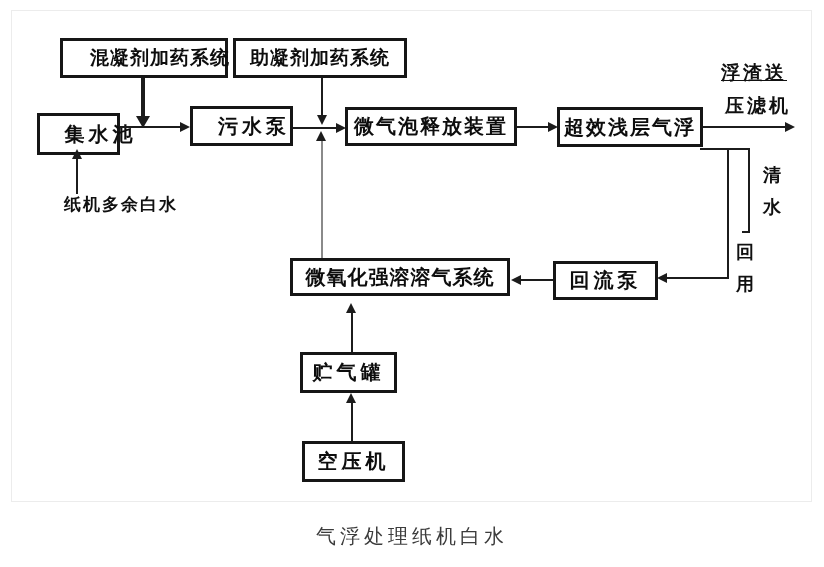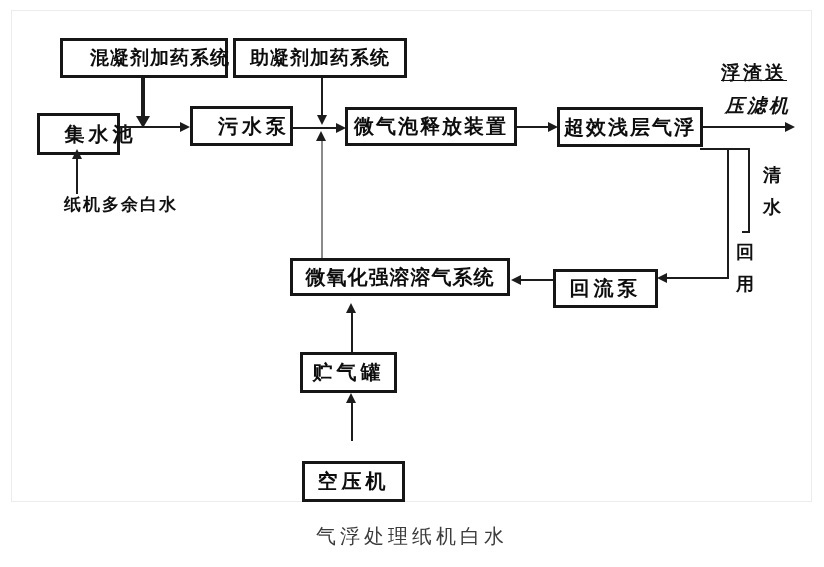--- a/index.html
+++ b/index.html
@@ -59,27 +59,27 @@
 </div>
 <div class="node" style="left:345px;top:107px;width:172px;height:39px;">
   <span>微气泡释放装置</span>
 </div>
 <div class="node" style="left:557px;top:107px;width:146px;height:40px;">
   <span>超效浅层气浮</span>
 </div>
 <div class="node" style="left:290px;top:258px;width:220px;height:38px;letter-spacing:1px;">
   <span>微氧化强溶溶气系统</span>
 </div>
-<div class="node" style="left:553px;top:261px;width:105px;height:39px;letter-spacing:4px;margin-top:8px;">
+<div class="node" style="left:553px;top:261px;width:105px;height:39px;letter-spacing:4px;">
   <span>回流泵</span>
 </div>
 <div class="node" style="left:300px;top:352px;width:97px;height:41px;letter-spacing:4px;">
   <span>贮气罐</span>
 </div>
-<div class="node" style="left:302px;top:441px;width:103px;height:41px;letter-spacing:4px;margin-top:20px;">
+<div class="node" style="left:302px;top:441px;width:103px;height:41px;letter-spacing:4px;">
   <span>空压机</span>
 </div>
 
 <div class="ln" style="left:141px;top:78px;width:4px;height:40px;"></div>
 <div class="arr d big" style="left:136px;top:116px;"></div>
 
 <div class="ln" style="left:120px;top:126px;width:62px;height:2px;"></div>
 <div class="arr r" style="left:180px;top:122px;"></div>
 
 <div class="arr u" style="left:72px;top:149px;"></div>
@@ -94,21 +94,21 @@
 
 <div class="arr u" style="left:316px;top:131px;"></div>
 <div class="ln gray" style="left:321px;top:141px;width:2px;height:117px;"></div>
 
 <div class="ln" style="left:517px;top:126px;width:32px;height:2px;"></div>
 <div class="arr r" style="left:548px;top:122px;"></div>
 
 <div class="ln" style="left:703px;top:126px;width:84px;height:2px;"></div>
 <div class="arr r" style="left:785px;top:122px;"></div>
 <div class="lbl" style="left:721px;top:60px;font-size:19px;letter-spacing:3px;text-decoration:underline;">浮渣送</div>
-<div class="lbl" style="left:725px;top:93px;font-size:19px;letter-spacing:3px;font-style:italic;">压滤机</div>
+<div class="lbl" style="left:725px;top:93px;font-size:19px;letter-spacing:3px;">压滤机</div>
 
 <div class="ln" style="left:700px;top:148px;width:50px;height:2px;"></div>
 <div class="ln" style="left:727px;top:148px;width:2px;height:130px;"></div>
 <div class="ln" style="left:748px;top:148px;width:2px;height:85px;"></div>
 <div class="ln" style="left:742px;top:231px;width:8px;height:2px;"></div>
 <div class="vlbl" style="left:761px;top:160px;">清水</div>
 <div class="vlbl" style="left:734px;top:237px;">回用</div>
 
 <div class="ln" style="left:666px;top:277px;width:63px;height:2px;"></div>
 <div class="arr l" style="left:657px;top:273px;"></div>

